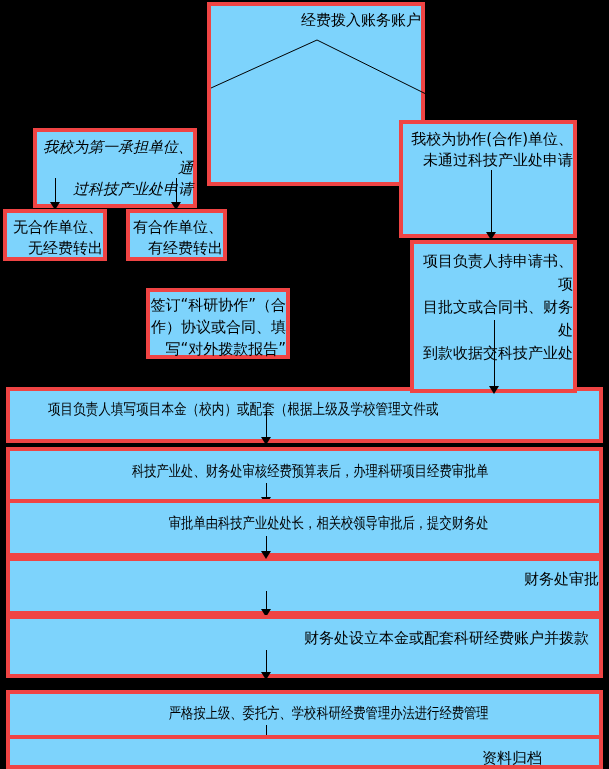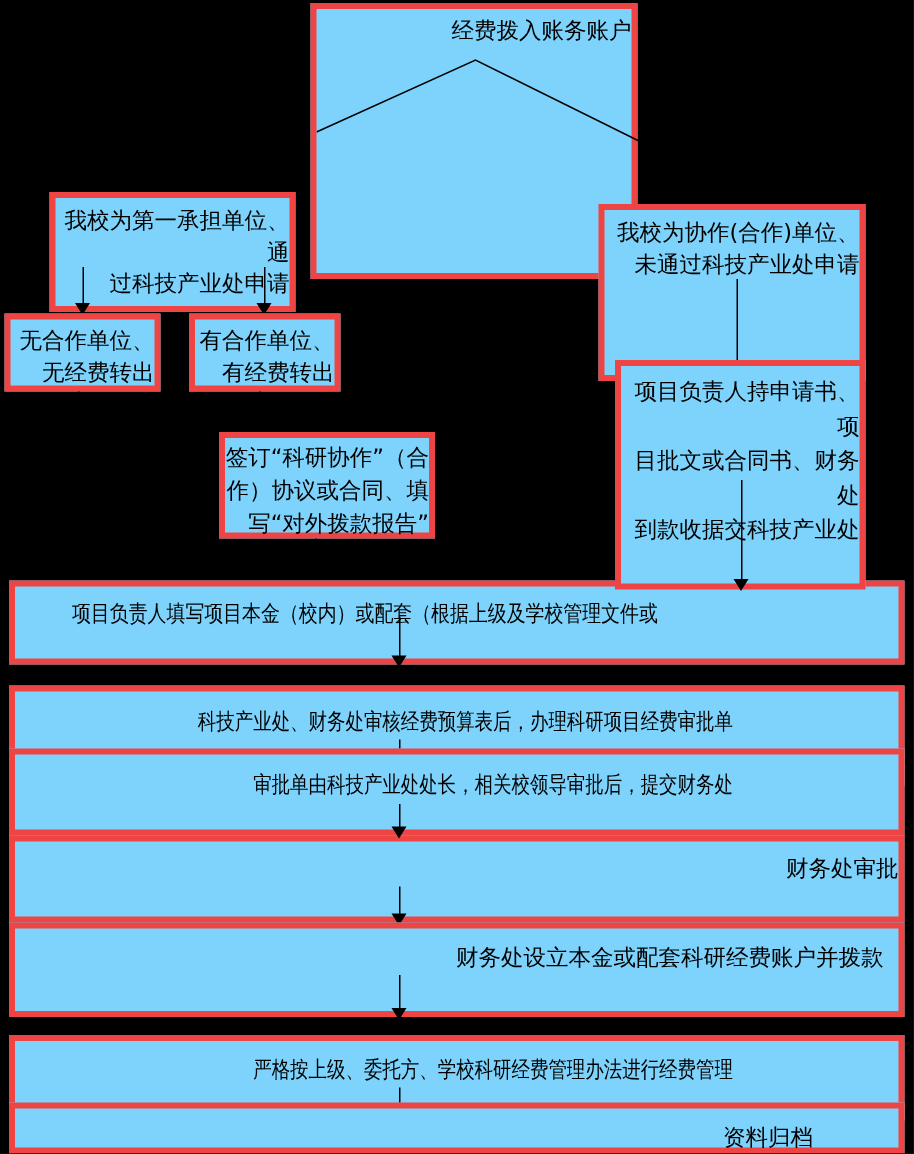--- a/index.html
+++ b/index.html
@@ -34,34 +34,34 @@
 
 <div id="canvas">
 
   <div class="box" style="left:207px;top:2px;width:218px;height:184px;z-index:1;padding-top:4px;">
     <span>经费拨入账务账户</span>
     <svg style="position:absolute;left:0;top:30px;" width="216" height="62">
       <polyline points="0,52 106,4 215,58" fill="none" stroke="#000" stroke-width="1"></polyline>
     </svg>
   </div>
 
-  <div class="box" style="left:33px;top:128px;width:164px;height:80px;z-index:2;padding-top:5px;">
+  <div class="box" style="left:33px;top:128px;width:164px;height:80px;z-index:2;padding-top:5px;font-style:italic;">
     <span class="ln">我校为第一承担单位、通</span>
     <span class="ln">过科技产业处申请</span>
     <div class="arrow" style="left:13px;top:46px;height:32px;">
       <div class="shaft"></div>
         <div class="head"></div>
     </div>
     <div class="arrow" style="left:134px;top:46px;height:32px;">
       <div class="shaft"></div>
         <div class="head"></div>
     </div>
   </div>
 
-  <div class="box" style="left:399px;top:136px;width:178px;height:118px;z-index:2;padding-top:5px;">
+  <div class="box" style="left:399px;top:120px;width:178px;height:118px;z-index:2;padding-top:5px;">
     <span class="ln">我校为协作(合作)单位、</span>
     <span class="ln">未通过科技产业处申请</span>
     <div class="arrow" style="left:83px;top:46px;height:70px;">
       <div class="shaft"></div>
         <div class="head"></div>
     </div>
   </div>
 
   <div class="box" style="left:3px;top:209px;width:104px;height:52px;z-index:2;padding-top:4px;">
     <span class="ln">无合作单位、</span>
@@ -105,21 +105,21 @@
   <div class="box" style="left:410px;top:240px;width:167px;height:153px;z-index:4;padding-top:6px;line-height:23px;">
     <span class="ln">项目负责人持申请书、项</span>
     <span class="ln">目批文或合同书、财务处</span>
     <span class="ln">到款收据交科技产业处</span>
     <div class="arrow" style="left:75px;top:76px;height:74px;">
       <div class="shaft"></div>
         <div class="head"></div>
     </div>
   </div>
 
-  <div class="box bar" style="left:6px;top:457px;width:597px;height:67px;z-index:3;padding-top:10px;">
+  <div class="box bar" style="left:6px;top:447px;width:597px;height:67px;z-index:3;padding-top:10px;">
     <div class="txt sq pr70">科技产业处、财务处审核经费预算表后，办理科研项目经费审批单</div>
     <div class="arrow" style="left:251px;top:32px;height:22px;">
       <div class="shaft"></div>
         <div class="head"></div>
     </div>
   </div>
 
   <div class="box bar" style="left:6px;top:557px;width:597px;height:58px;z-index:3;padding-top:8px;">
     <div class="txt">财务处审批</div>
     <div class="arrow" style="left:251px;top:30px;height:26px;">

